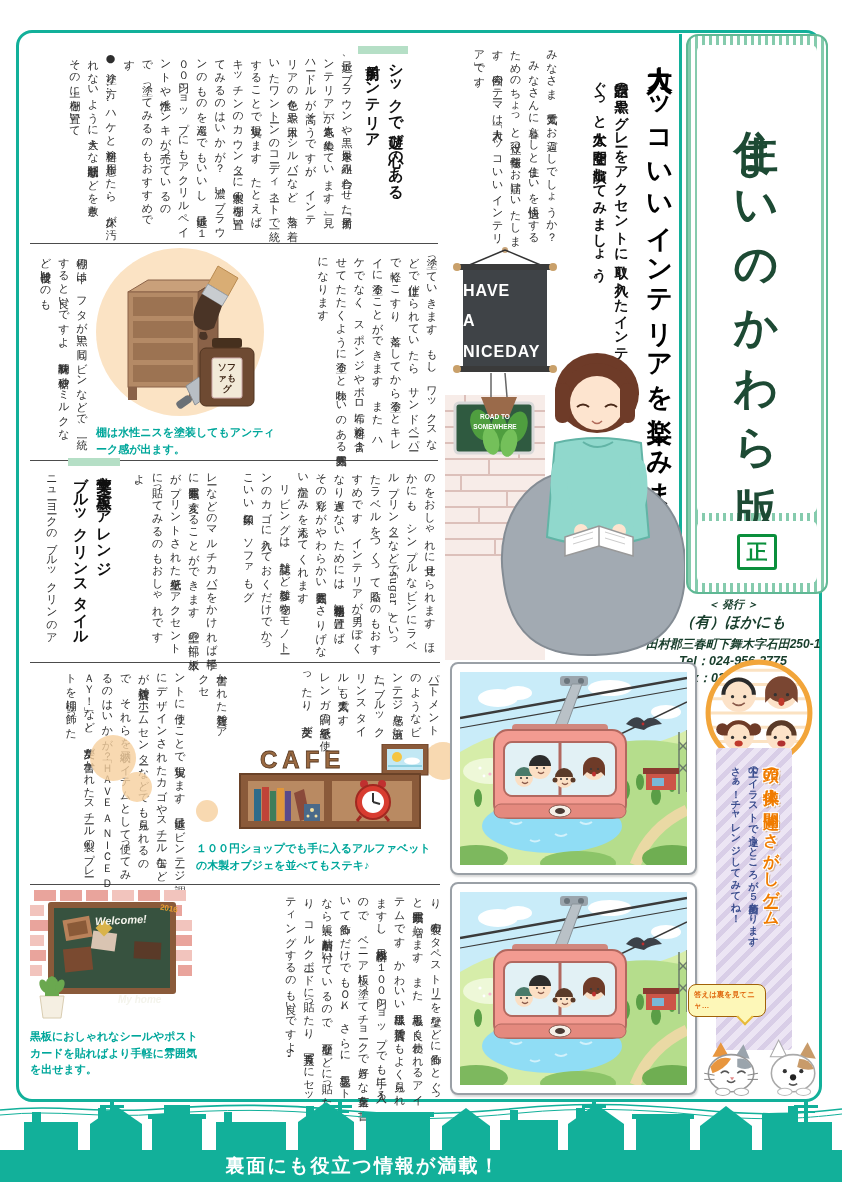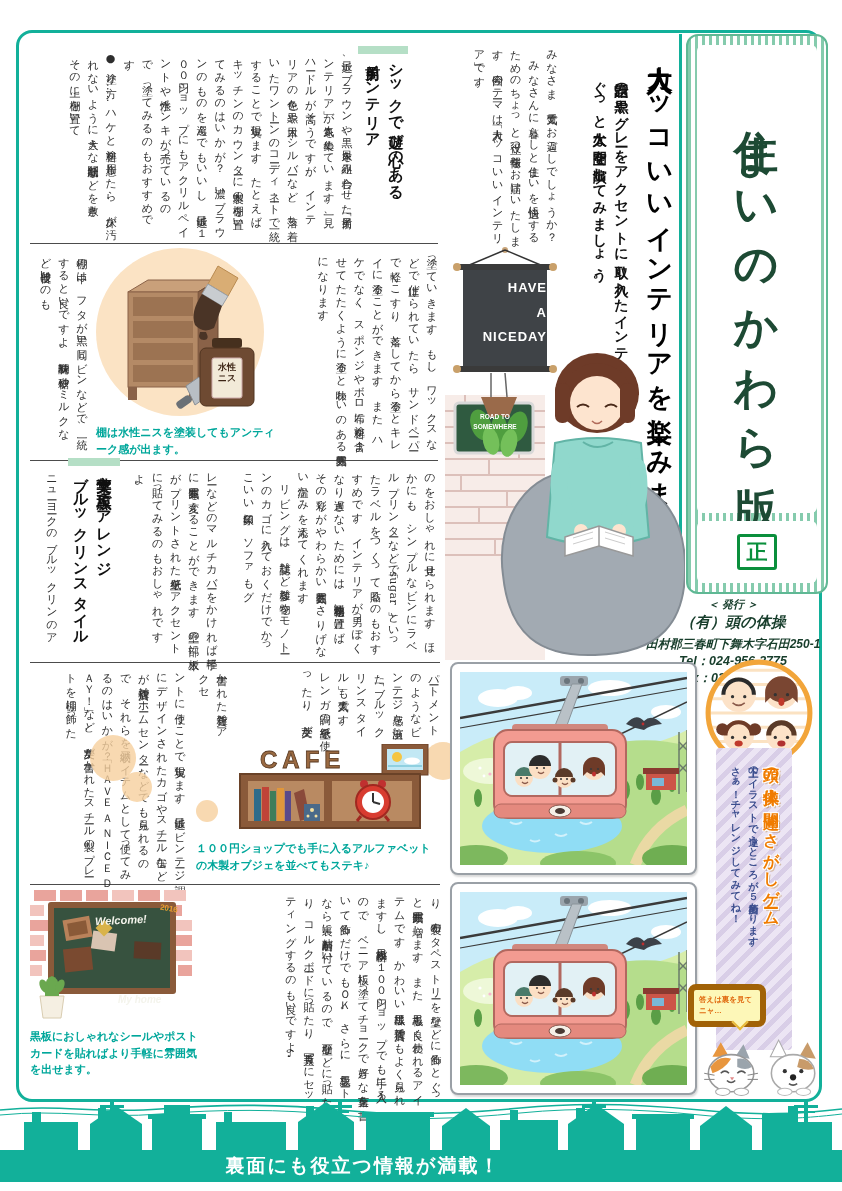--- a/index.html
+++ b/index.html
@@ -48,28 +48,28 @@
   
   .game-panel{left:716px;top:748px;width:76px;height:302px;border-radius:4px;background:#ece5f4;
       background-image:repeating-linear-gradient(135deg,rgba(185,168,210,.38) 0 5px,transparent 5px 11px);
       display:flex;justify-content:center;padding:8px 0;box-sizing:border-box;}
   .game-flow{writing-mode:vertical-rl;height:100%;}
   .game-title{font-family:"Liberation Sans",sans-serif;font-weight:900;font-size:16px;color:#f07c00;
       letter-spacing:1px;line-height:1.2;
       text-shadow:-1px -1px 0 #fff,1px -1px 0 #fff,-1px 1px 0 #fff,1px 1px 0 #fff,2px 2px 0 rgba(170,110,20,.35);}
   .game-body{font-family:"Liberation Sans",sans-serif;font-size:10px;font-weight:bold;color:#3d4f8f;
       line-height:1.75;white-space:pre-line;margin-top:4px;}
-  .bubble{left:688px;top:984px;width:78px;background:#fdf7b8;border:6px solid #a16207;border-radius:8px;
+  .bubble{left:688px;top:984px;width:78px;background:#fdf7b8;border:1px solid #a16207;border-radius:8px;
       font-size:7.5px;color:#e06a10;font-weight:bold;padding:4px 5px;line-height:1.5;box-sizing:border-box;z-index:5;}
   .bubble:after{content:"";position:absolute;right:14px;bottom:-7px;width:10px;height:10px;background:#fdf7b8;
       border-right:2px solid #e8b93a;border-bottom:2px solid #e8b93a;transform:rotate(45deg);}
   
   .peach{border-radius:50%;background:#fbe3c4;}
   .peach2{border-radius:50%;background:#f6cf9e;opacity:.8;}
-  .banner-text{color:#fff;font-weight:bold;font-size:13px;line-height:1.9;text-align:right;
+  .banner-text{color:#fff;font-weight:bold;font-size:16px;line-height:1.9;text-align:left;
       letter-spacing:1px;white-space:pre-line;}
   .plaque-text{color:#fff;font-weight:bold;font-size:6.5px;line-height:1.6;text-align:center;white-space:pre-line;}
   .jar-label{font-size:9px;font-weight:bold;color:#3c2414;line-height:1.2;text-align:center;width:22px;}
   .chalk-w{color:#f4f4ec;font-style:italic;font-weight:bold;font-size:11px;transform:rotate(-3deg);}
   .chalk-y{color:#e8a030;font-weight:bold;font-size:8px;transform:rotate(10deg);}
   .chalk-h{color:#f4f4ec;font-style:italic;font-weight:bold;font-size:10px;}
   
   .footer-text{left:0;top:1153px;width:726px;text-align:center;color:#fff;font-weight:bold;
       font-size:19px;letter-spacing:2px;z-index:4;}
 </style>
@@ -243,21 +243,21 @@
       <div class="masthead-title">住まいのかわら版</div>
     </div>
     <div class="masthead-logo-box">
       <div class="logo-mark">正</div>
     </div>
   </div>
 </div>
 
 <div class="abs publisher">
   <div class="pub-label">＜ 発行 ＞</div>
-  <div class="pub-name">（有）頭の体操</div>
+  <div class="pub-name">（有）ほかにも</div>
   <div class="pub-addr">田村郡三春町下舞木字石田250-1</div>
   <div class="pub-tel">Tel：024-956-2775</div>
   <div class="pub-fax">Fax：024-944-9878</div>
 </div>
 
 <div class="abs headline-title" style="left:634px;top:46px;height:615px;width:44px;">大人カッコいいインテリアを楽しみませんか?</div>
 <div class="abs headline-sub" style="left:590px;top:72px;height:410px;width:42px;">話題の黒やグレーをアクセントに取り入れたインテリアで
 ぐっと大人な空間を演出してみましょう。</div>
 
 <div class="abs vtext" style="left:448px;top:42px;height:202px;width:112px;">みなさま、元気でお過ごしでしょうか？
@@ -289,21 +289,21 @@
   <polygon points="118,14 138,26 128,44 108,32" fill="#d9ad74" stroke="#b98a50"></polygon>
   <polygon points="108,32 128,44 122,54 102,42" fill="#c8ccd0" stroke="#9aa0a6"></polygon>
   <path d="M102,42 L122,54 L114,76 Q103,82 95,73 Q90,60 102,42 Z" fill="#4a3426"></path>
   <path d="M100,80 q-3,8 4,8 q6,0 2,-8" fill="#4a3426"></path>
   <polygon points="86,134 99,125 112,141 95,153" fill="#b8bec4" stroke="#888e94"></polygon>
   <rect x="76" y="146" width="16" height="8" rx="3" transform="rotate(-35 84 150)" fill="#6a7076"></rect>
   <rect x="112" y="86" width="30" height="10" rx="3" fill="#46301e"></rect>
   <path d="M106,96 h42 a6,6 0 0 1 6,6 v46 a6,6 0 0 1 -6,6 h-42 a6,6 0 0 1 -6,-6 v-46 a6,6 0 0 1 6,-6 z" fill="#6e4a32" stroke="#503420"></path>
   <rect x="112" y="106" width="30" height="40" rx="2" fill="#f2ead8" stroke="#caa"></rect>
 </svg>
-<div class="abs jar-label" style="left:216px;top:362px;">水性ニス</div>
+<div class="abs jar-label" style="left:216px;top:362px;">ソファもグ</div>
 <div class="abs caption" style="left:96px;top:424px;width:180px;">棚は水性ニスを塗装してもアンティーク感が出ます。</div>
 
 <svg class="abs" style="left:445px;top:245px;" width="240" height="415" viewBox="0 0 240 415">
   <circle cx="60" cy="5" r="3" fill="#caa57a"></circle>
   <line x1="60" y1="5" x2="22" y2="21" stroke="#333" stroke-width="1.5"></line>
   <line x1="60" y1="5" x2="98" y2="21" stroke="#333" stroke-width="1.5"></line>
   <rect x="12" y="19" width="96" height="6" rx="3" fill="#3a3a3a"></rect>
   <circle cx="12" cy="22" r="4" fill="#c9a06a"></circle>
     <circle cx="108" cy="22" r="4" fill="#c9a06a"></circle>
   <rect x="18" y="25" width="84" height="97" fill="#3f4347"></rect>

